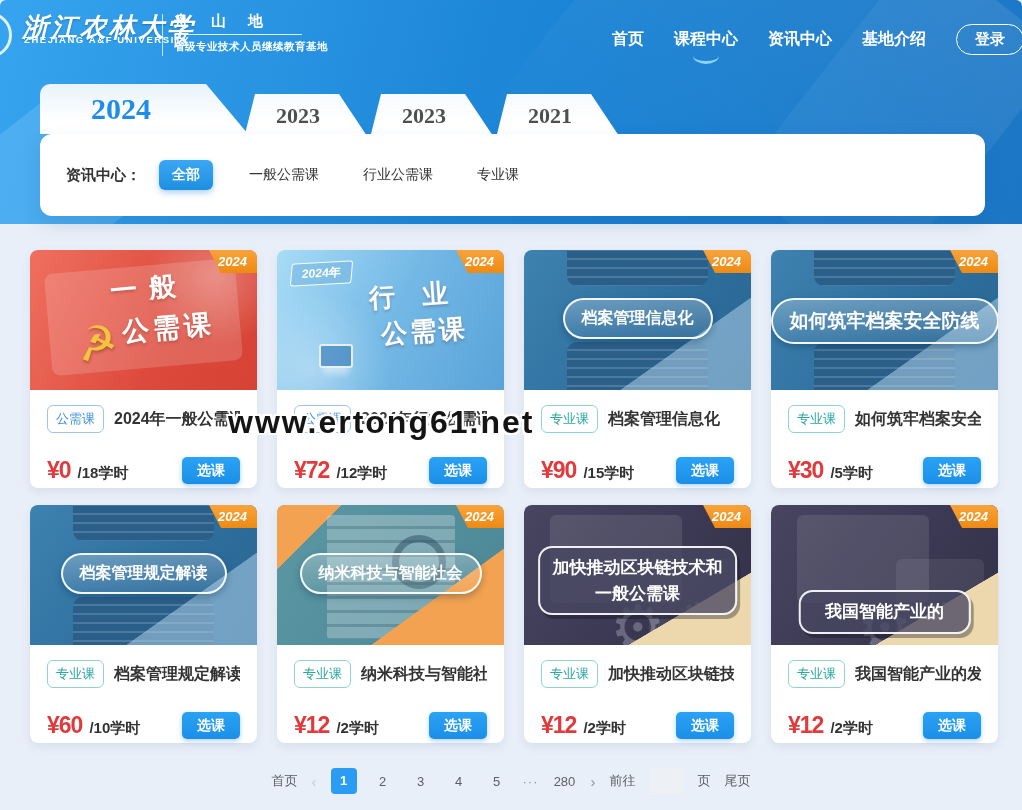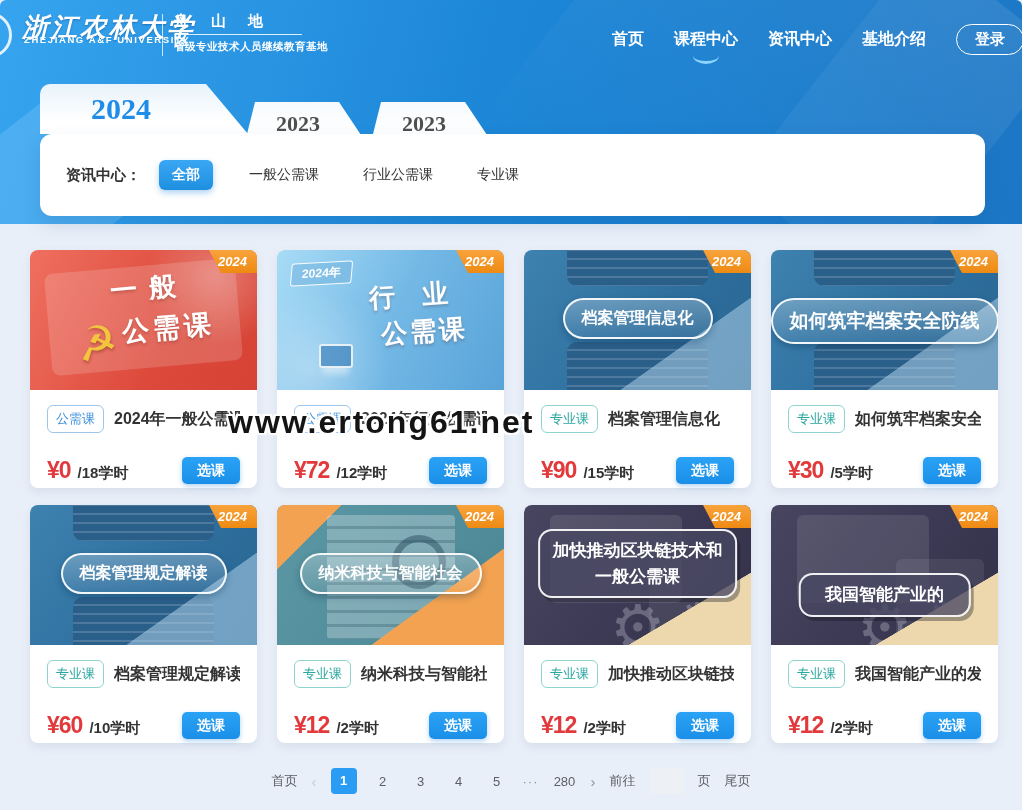--- a/index.html
+++ b/index.html
@@ -28,21 +28,21 @@
   .nav-arc { position:absolute; left:50%; transform:translateX(-50%); bottom:-14px; width:26px; height:10px;
     border-bottom:3px solid #8ed4ff; border-radius:0 0 60% 60% / 0 0 100% 100%; }
   .pill-btn { color:#fff; font-size:15px; font-weight:bold; border:1.5px solid #fff; border-radius:16px; padding:5px 18px; white-space:nowrap; cursor:pointer; }
 
   
   .tab { position:absolute; cursor:pointer; filter:drop-shadow(0 3px 3px rgba(20,70,130,.25)); z-index:3;
     font-family:"Liberation Serif","DejaVu Serif",serif; font-weight:bold; text-align:center; }
   .tab.active { left:40px; top:84px; width:208px; height:50px; line-height:50px; font-size:30px; color:#1f8ce8;
     background:linear-gradient(180deg,#e8f3fb,#ffffff 75%); border-top-left-radius:10px;
     clip-path:polygon(0 0,calc(100% - 42px) 0,100% 100%,0 100%); padding-right:46px; filter:none; }
-  .tab.plain { top:102px; width:128px; height:48px; line-height:44px; font-size:22px; color:#4f4f4f;
+  .tab.plain { top:94px; width:128px; height:48px; line-height:44px; font-size:22px; color:#4f4f4f;
     background:linear-gradient(180deg,#f6fafd,#ffffff 60%);
     clip-path:polygon(12px 0,calc(100% - 32px) 0,100% 100%,0 100%); padding-right:18px; }
   .tab.t2023 { left:243px; } .tab.t2022 { left:369px; } .tab.t2021 { left:495px; } .tab.t2020 { left:621px; }
 
   
   .filter-panel { position:absolute; left:40px; top:134px; width:945px; height:82px; background:#fff; border-radius:12px;
     box-shadow:0 8px 18px rgba(25,80,140,.16); z-index:4; display:flex; align-items:center; padding-left:26px; }
   .filter-label { font-size:15px; font-weight:bold; color:#333; margin-right:18px; }
   .filter-opt { font-size:14px; color:#333; margin-right:44px; cursor:pointer; }
   .filter-opt.active { background:linear-gradient(180deg,#3aa7f3,#1e8fe0); color:#fff; font-weight:bold; border-radius:6px; padding:6px 13px; box-shadow:0 3px 6px rgba(30,130,220,.35); margin-right:36px; }
@@ -105,21 +105,21 @@
   .mag-handle { position:absolute; right:44px; top:86px; width:10px; height:42px; background:rgba(33,66,86,.45); transform:rotate(-42deg); border-radius:5px; }
 
   
   .cover-dark { background:linear-gradient(125deg,#474560,#3a3852 60%,#343248); }
   .screen1 { position:absolute; left:26px; top:10px; width:132px; height:88px; background:rgba(255,255,255,.10); border-radius:6px; }
   .screen2 { position:absolute; right:14px; top:54px; width:88px; height:94px; background:rgba(255,255,255,.08); border-radius:6px; }
   .gear { position:absolute; color:rgba(195,195,210,.35); line-height:1; }
   .gear.g1 { left:86px; bottom:-14px; font-size:62px; }
   .gear.g2 { right:34px; bottom:4px; font-size:44px; }
   .tri-beige { position:absolute; bottom:0; right:0; width:122px; height:72px; background:linear-gradient(to top left,#ecd8ac 0 50%,transparent 50.5%); }
-  .frame-rect { position:absolute; top:24px; left:50%; transform:translateX(-50%); width:88%; padding:7px 4px;
+  .frame-rect { position:absolute; top:41px; left:50%; transform:translateX(-50%); width:88%; padding:7px 4px;
     border:2px solid rgba(255,255,255,.92); border-radius:14px; background:rgba(72,70,98,.78); color:#fff; font-weight:bold;
     font-size:17px; text-align:center; line-height:1.5; box-shadow:3px 4px 0 rgba(18,18,30,.35); }
 
   
   .watermark { position:absolute; left:228px; top:404px; z-index:6; font-size:32px; font-weight:bold; color:#141414; letter-spacing:2px;
     text-shadow:-2px -2px 0 #fff,2px -2px 0 #fff,-2px 2px 0 #fff,2px 2px 0 #fff,0 0 5px #fff; pointer-events:none; }
 
   
   .pagination { position:absolute; left:0; top:768px; width:1022px; display:flex; justify-content:center; align-items:center; gap:14px;
     font-size:13px; color:#5a5e66; }
@@ -160,20 +160,21 @@
       <div class="nav-item"><span>资讯中心</span></div>
       <div class="nav-item"><span>基地介绍</span></div>
       <div class="pill-btn login">登录</div>
 
     </div>
   </div>
 
   <div class="tab active">2024</div>
   <div class="tab plain t2023">2023</div>
   <div class="tab plain t2022">2023</div>
+  <div class="tab plain t2021">2021</div>
 
   <div class="filter-panel">
     <span class="filter-label">资讯中心：</span>
     <span class="filter-opt active">全部</span>
     <span class="filter-opt">一般公需课</span>
     <span class="filter-opt">行业公需课</span>
     <span class="filter-opt">专业课</span>
   </div>
 
   <div class="cards">

